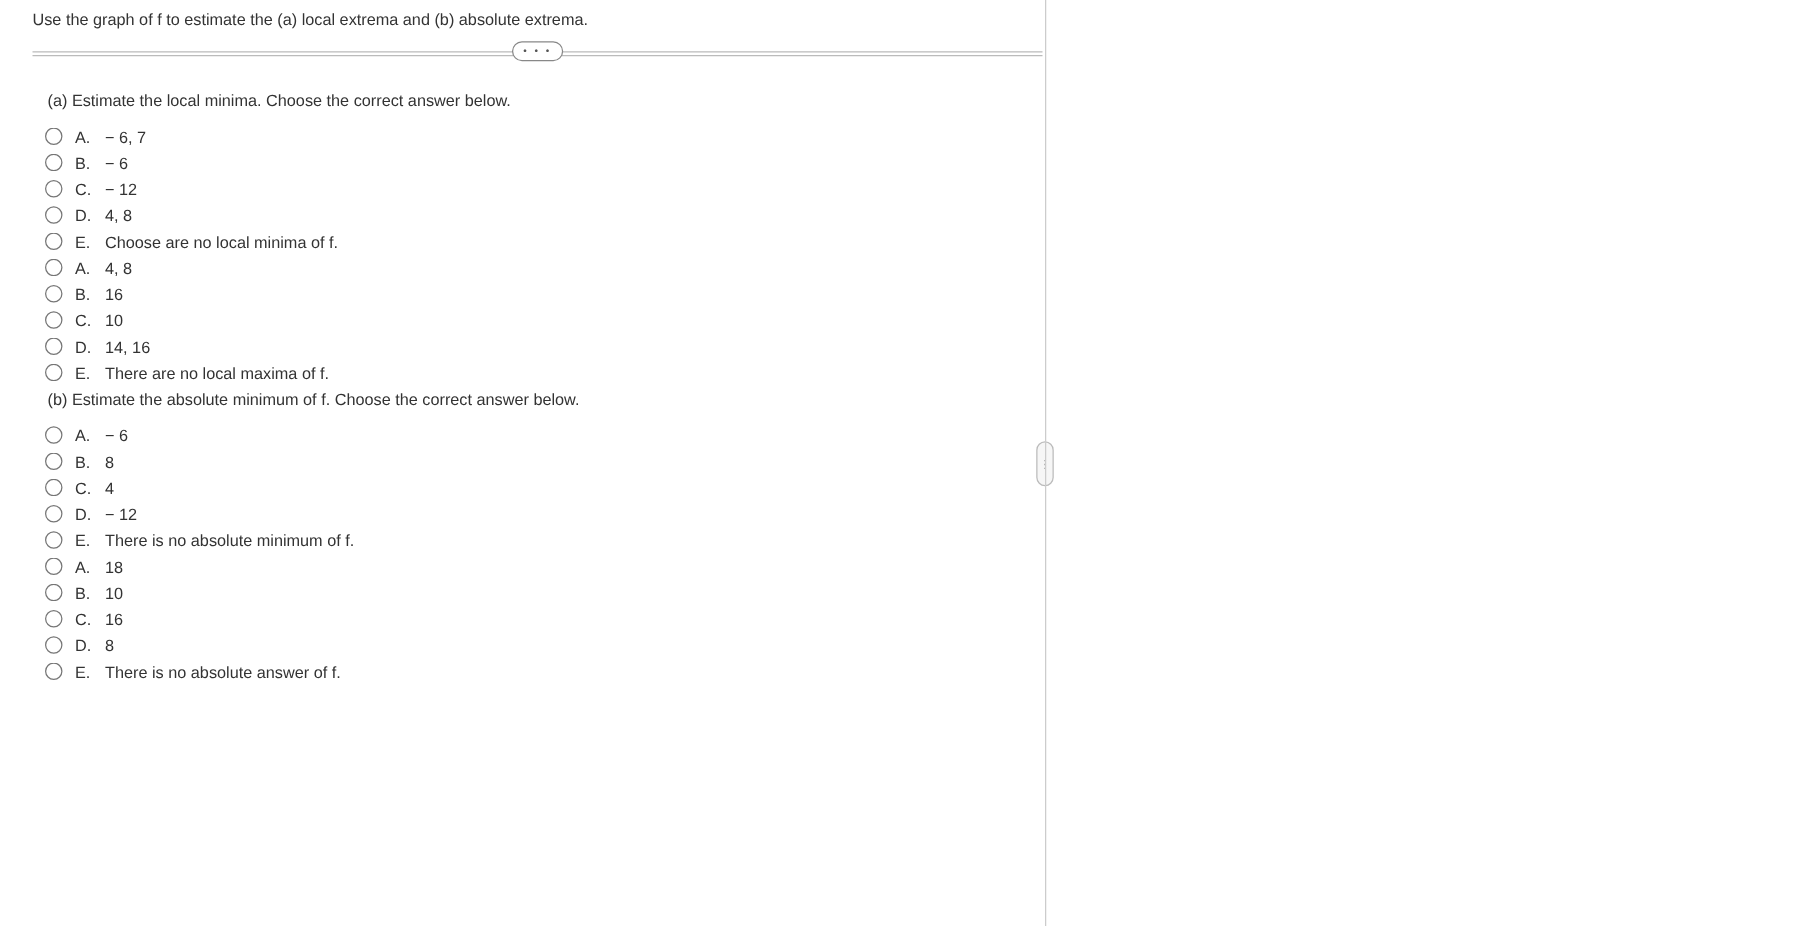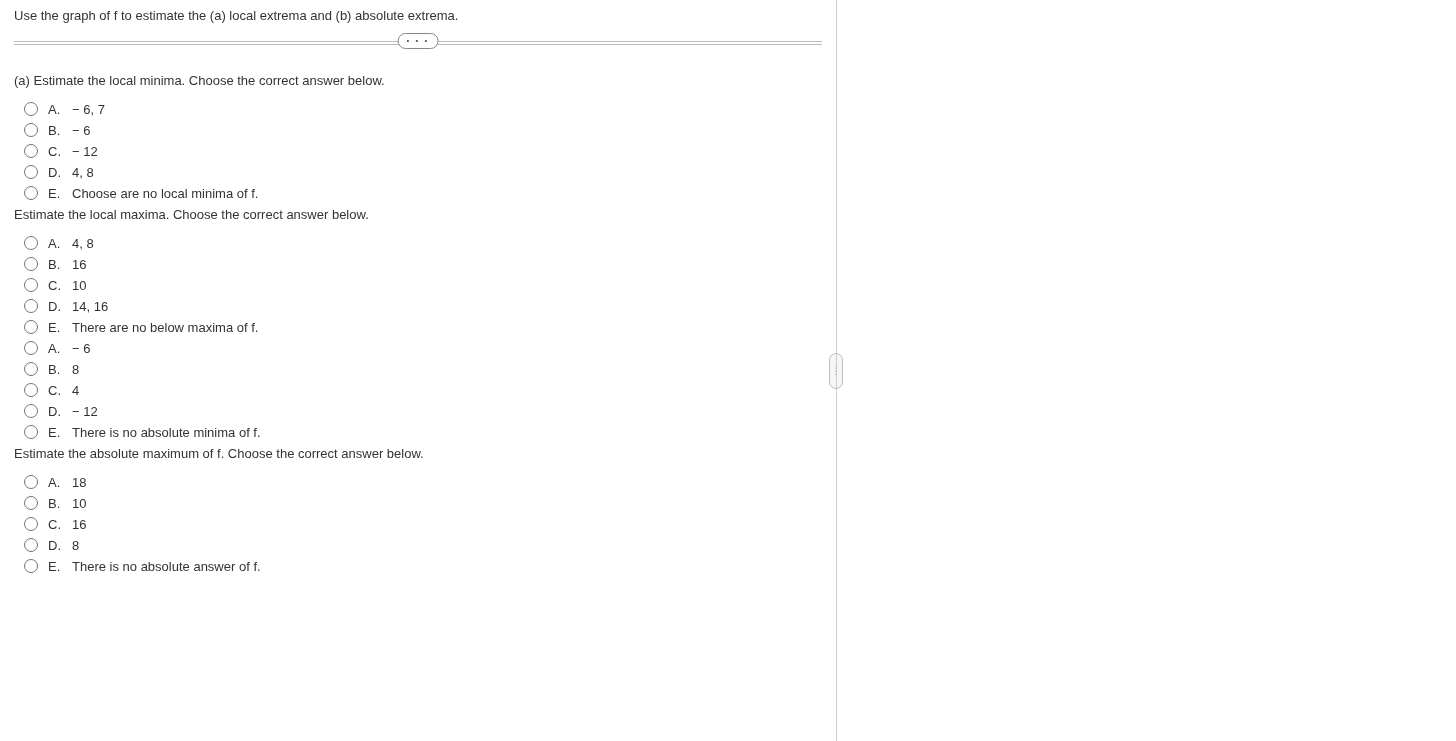--- a/index.html
+++ b/index.html
@@ -8,21 +8,21 @@
     font-family: Arial, Helvetica, sans-serif;
     font-size: 13px;
     color: #333;
     background: #fff;
     width: 1456px;
     height: 741px;
     position: relative;
   }
   .left-pane {
     position: absolute;
-    left: 0;
+    left: 12px;
     top: 0;
     width: 836px;
     height: 741px;
     padding: 6px 14px;
   }
   .right-pane {
     position: absolute;
     left: 836px;
     top: 0;
     width: 620px;
@@ -49,21 +49,21 @@
     background: #fff;
     border: 1px solid #888;
     border-radius: 999px;
     padding: 0 8px;
     font-size: 8px;
     color: #555;
     line-height: 14px;
     letter-spacing: 2px;
     cursor: pointer;
   }
-  .part-label { margin: 6px 0 14px 0; }
+  .part-label { margin: 6px 0 14px 12px; }
   .options { margin-left: 10px; }
   .option-row {
     display: flex;
     align-items: center;
     margin: 6px 0;
     gap: 6px;
   }
   .option-letter { width: 18px; }
   .option-row input[type=radio]{
     width:14px;height:14px;margin:0 4px 0 0;
@@ -109,21 +109,20 @@
           <input type="radio" name="part0" style="">
           <span class="option-letter">D.</span>
           <span>4, 8</span>
         </label>
         <label class="option-row">
           <input type="radio" name="part0" style="">
           <span class="option-letter">E.</span>
           <span>Choose are no local minima of f.</span>
         </label>
       </div>
-      <p class="part-label">Estimate the local maxima. Choose the correct answer below.</p>
       <div class="options">
         <label class="option-row">
           <input type="radio" name="part1" style="">
           <span class="option-letter">A.</span>
           <span>4, 8</span>
         </label>
         <label class="option-row">
           <input type="radio" name="part1" style="">
           <span class="option-letter">B.</span>
           <span>16</span>
@@ -134,23 +133,24 @@
           <span>10</span>
         </label>
         <label class="option-row">
           <input type="radio" name="part1" style="">
           <span class="option-letter">D.</span>
           <span>14, 16</span>
         </label>
         <label class="option-row">
           <input type="radio" name="part1" style="">
           <span class="option-letter">E.</span>
-          <span>There are no below maxima of f.</span>
-        </label>
-      </div>
+          <span>There are no local maxima of f.</span>
+        </label>
+      </div>
+      <p class="part-label">(b) Estimate the absolute minimum of f. Choose the correct answer below.</p>
       <div class="options">
         <label class="option-row">
           <input type="radio" name="part2" style="">
           <span class="option-letter">A.</span>
           <span>− 6</span>
         </label>
         <label class="option-row">
           <input type="radio" name="part2" style="">
           <span class="option-letter">B.</span>
           <span>8</span>
@@ -161,24 +161,23 @@
           <span>4</span>
         </label>
         <label class="option-row">
           <input type="radio" name="part2" style="">
           <span class="option-letter">D.</span>
           <span>− 12</span>
         </label>
         <label class="option-row">
           <input type="radio" name="part2" style="">
           <span class="option-letter">E.</span>
-          <span>There is no absolute minima of f.</span>
-        </label>
-      </div>
-      <p class="part-label">Estimate the absolute maximum of f. Choose the correct answer below.</p>
+          <span>There is no absolute minimum of f.</span>
+        </label>
+      </div>
       <div class="options">
         <label class="option-row">
           <input type="radio" name="part3" style="">
           <span class="option-letter">A.</span>
           <span>18</span>
         </label>
         <label class="option-row">
           <input type="radio" name="part3" style="">
           <span class="option-letter">B.</span>
           <span>10</span>

